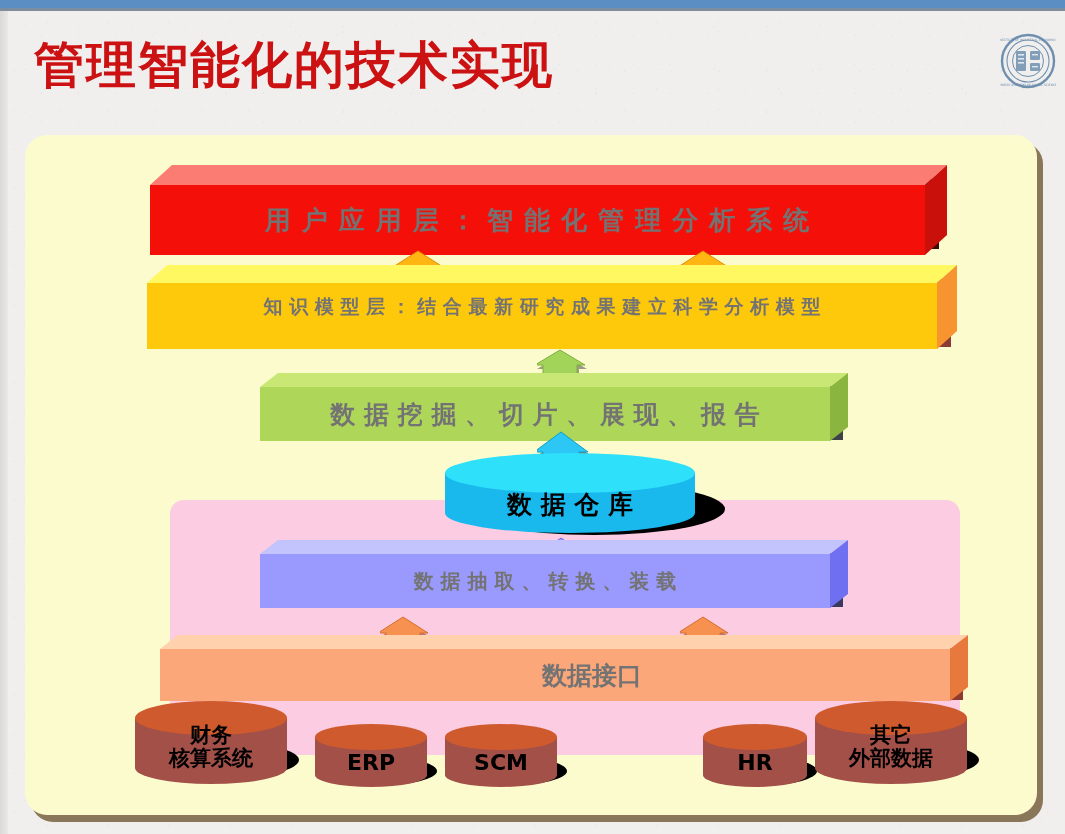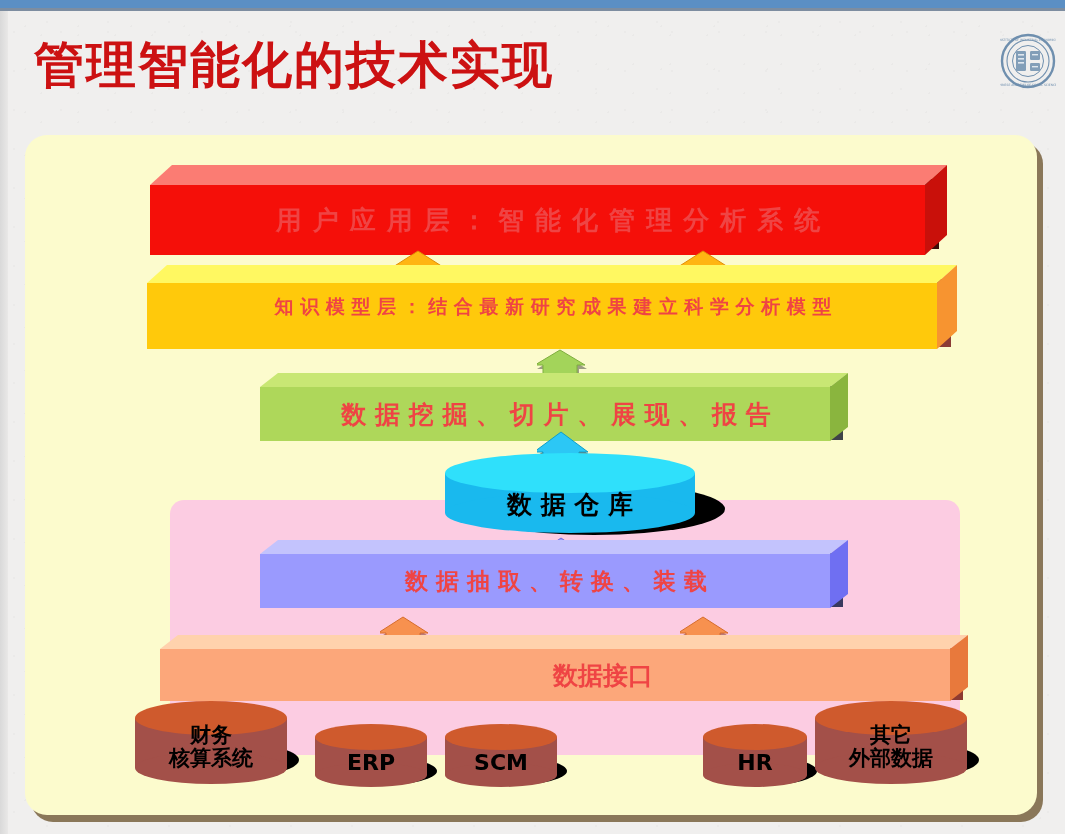--- a/index.html
+++ b/index.html
@@ -45,23 +45,23 @@
   }
   
   #pinkpanel{
     position:absolute;left:145px;top:365px;width:790px;height:255px;
     background:#fccce2;border-radius:14px;
   }
 
   
   .box3d{position:absolute;}
   .box3d .shadow{position:absolute;left:12px;top:12px;width:100%;height:100%;}
-  .box3d .front{position:absolute;left:11px;width:100%;
+  .box3d .front{position:absolute;left:0;width:100%;
     display:flex;align-items:center;justify-content:center;
-    color:#ef4444;font-weight:700;white-space:nowrap;
+    color:#737373;font-weight:700;white-space:nowrap;
     font-family:"DejaVu Sans","Liberation Sans",sans-serif;}
 
   
   .arrow{position:absolute;}
   .arrow svg{position:absolute;left:0;top:0;}
 
   
   .cyl{position:absolute;}
   .cyl .cshadow{position:absolute;border-radius:50%;background:#000;}
   .cyl .lbl{position:absolute;left:0;width:100%;text-align:center;
@@ -179,21 +179,21 @@
       </svg>
     </div>
 
     <div class="box3d" style="left:235px;top:405px;width:570px;height:62px;">
       <div class="shadow" style="left:13px;top:13px;width:570px;height:54px;background:#39395e;"></div>
       <svg width="596" height="78" style="position:absolute;left:0;top:0;">
         <polygon points="0,14 18,0 588,0 570,14" fill="#c3c3fd"></polygon>
         <polygon points="570,14 588,0 588,54 570,68" fill="#6f6ff2"></polygon>
         <rect x="0" y="14" width="570" height="54" fill="#9a9afe"></rect>
       </svg>
-      <div class="front" style="top:14px;height:54px;width:570px;font-size:23px;">数 据 抽 取 、 转 换 、 装 载</div>
+      <div class="front" style="top:14px;height:54px;width:570px;font-size:20px;">数 据 抽 取 、 转 换 、 装 载</div>
     </div>
 
     <div class="arrow" style="left:355px;top:478px;width:62px;height:38px;">
       <svg width="74" height="50">
         <polygon points="8,48 8,24 0,24 25,8 50,24 42,24 42,48" fill="#7a2a12" opacity=".5"></polygon>
         <polygon points="6,44 6,20 -2,20 23,4 48,20 40,20 40,44" fill="#f7914f" stroke="#d66c2c" stroke-width="1"></polygon>
       </svg>
     </div>
     <div class="arrow" style="left:655px;top:478px;width:62px;height:38px;">
       <svg width="74" height="50">

